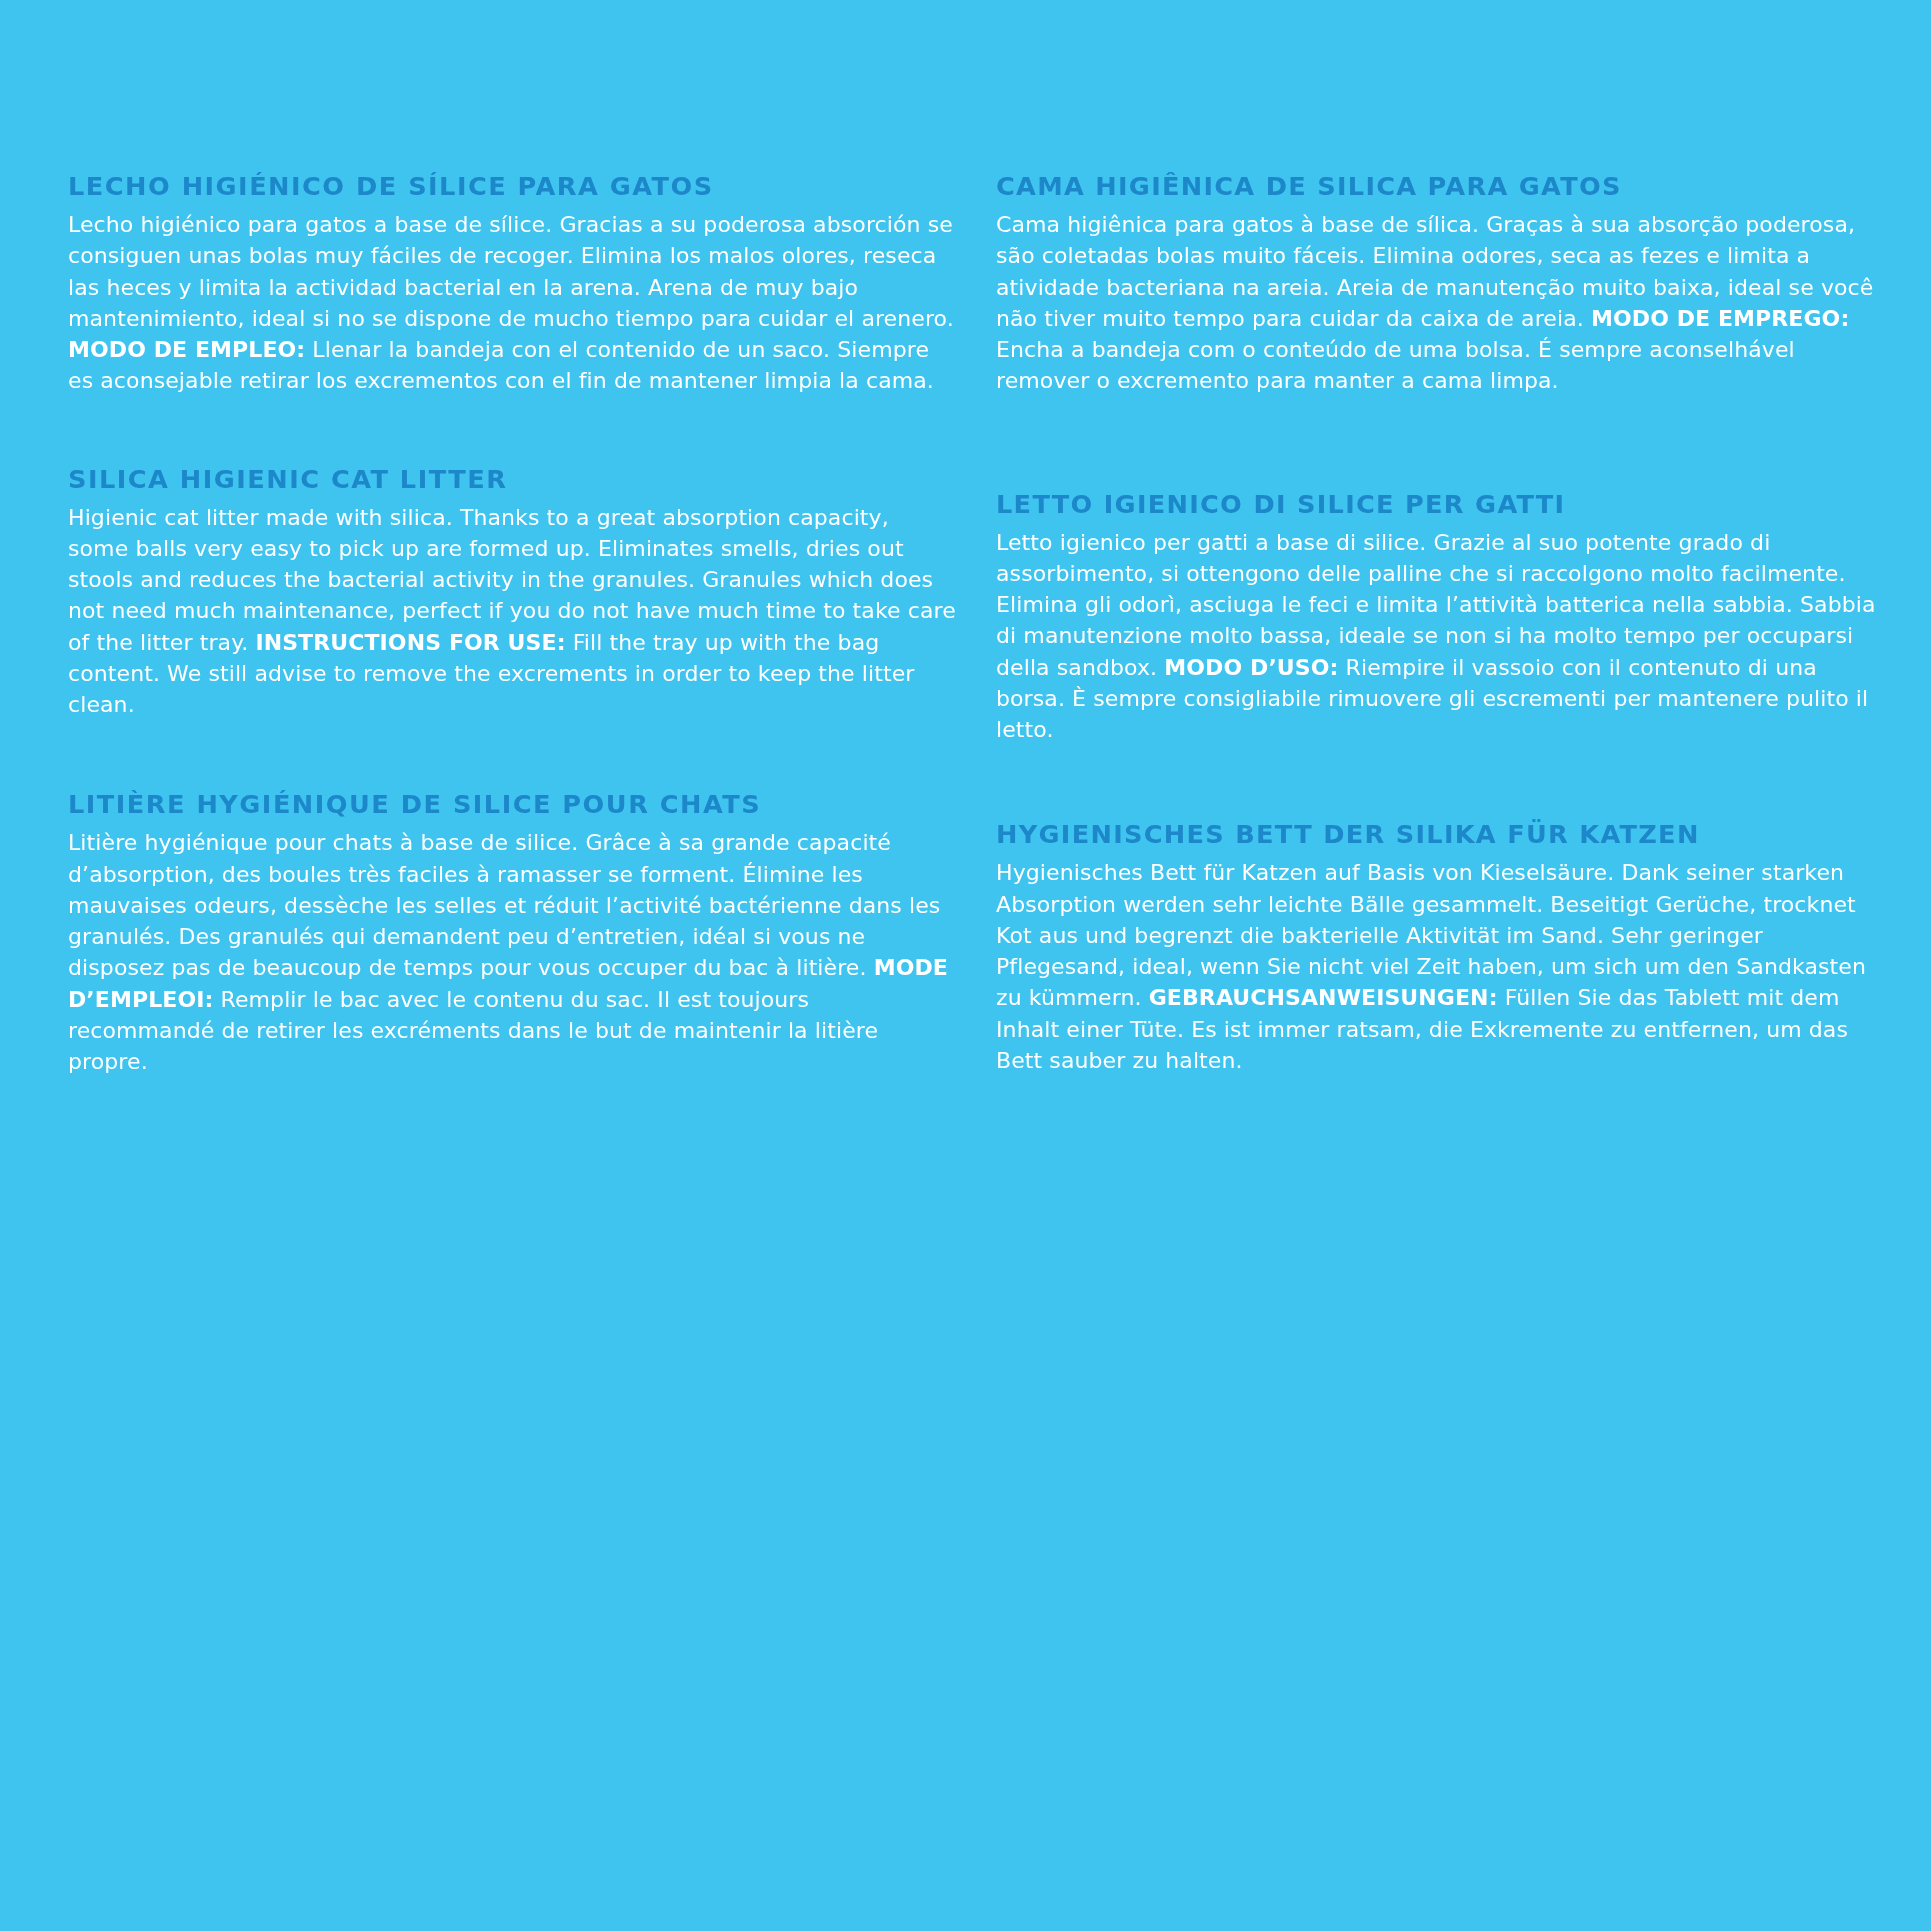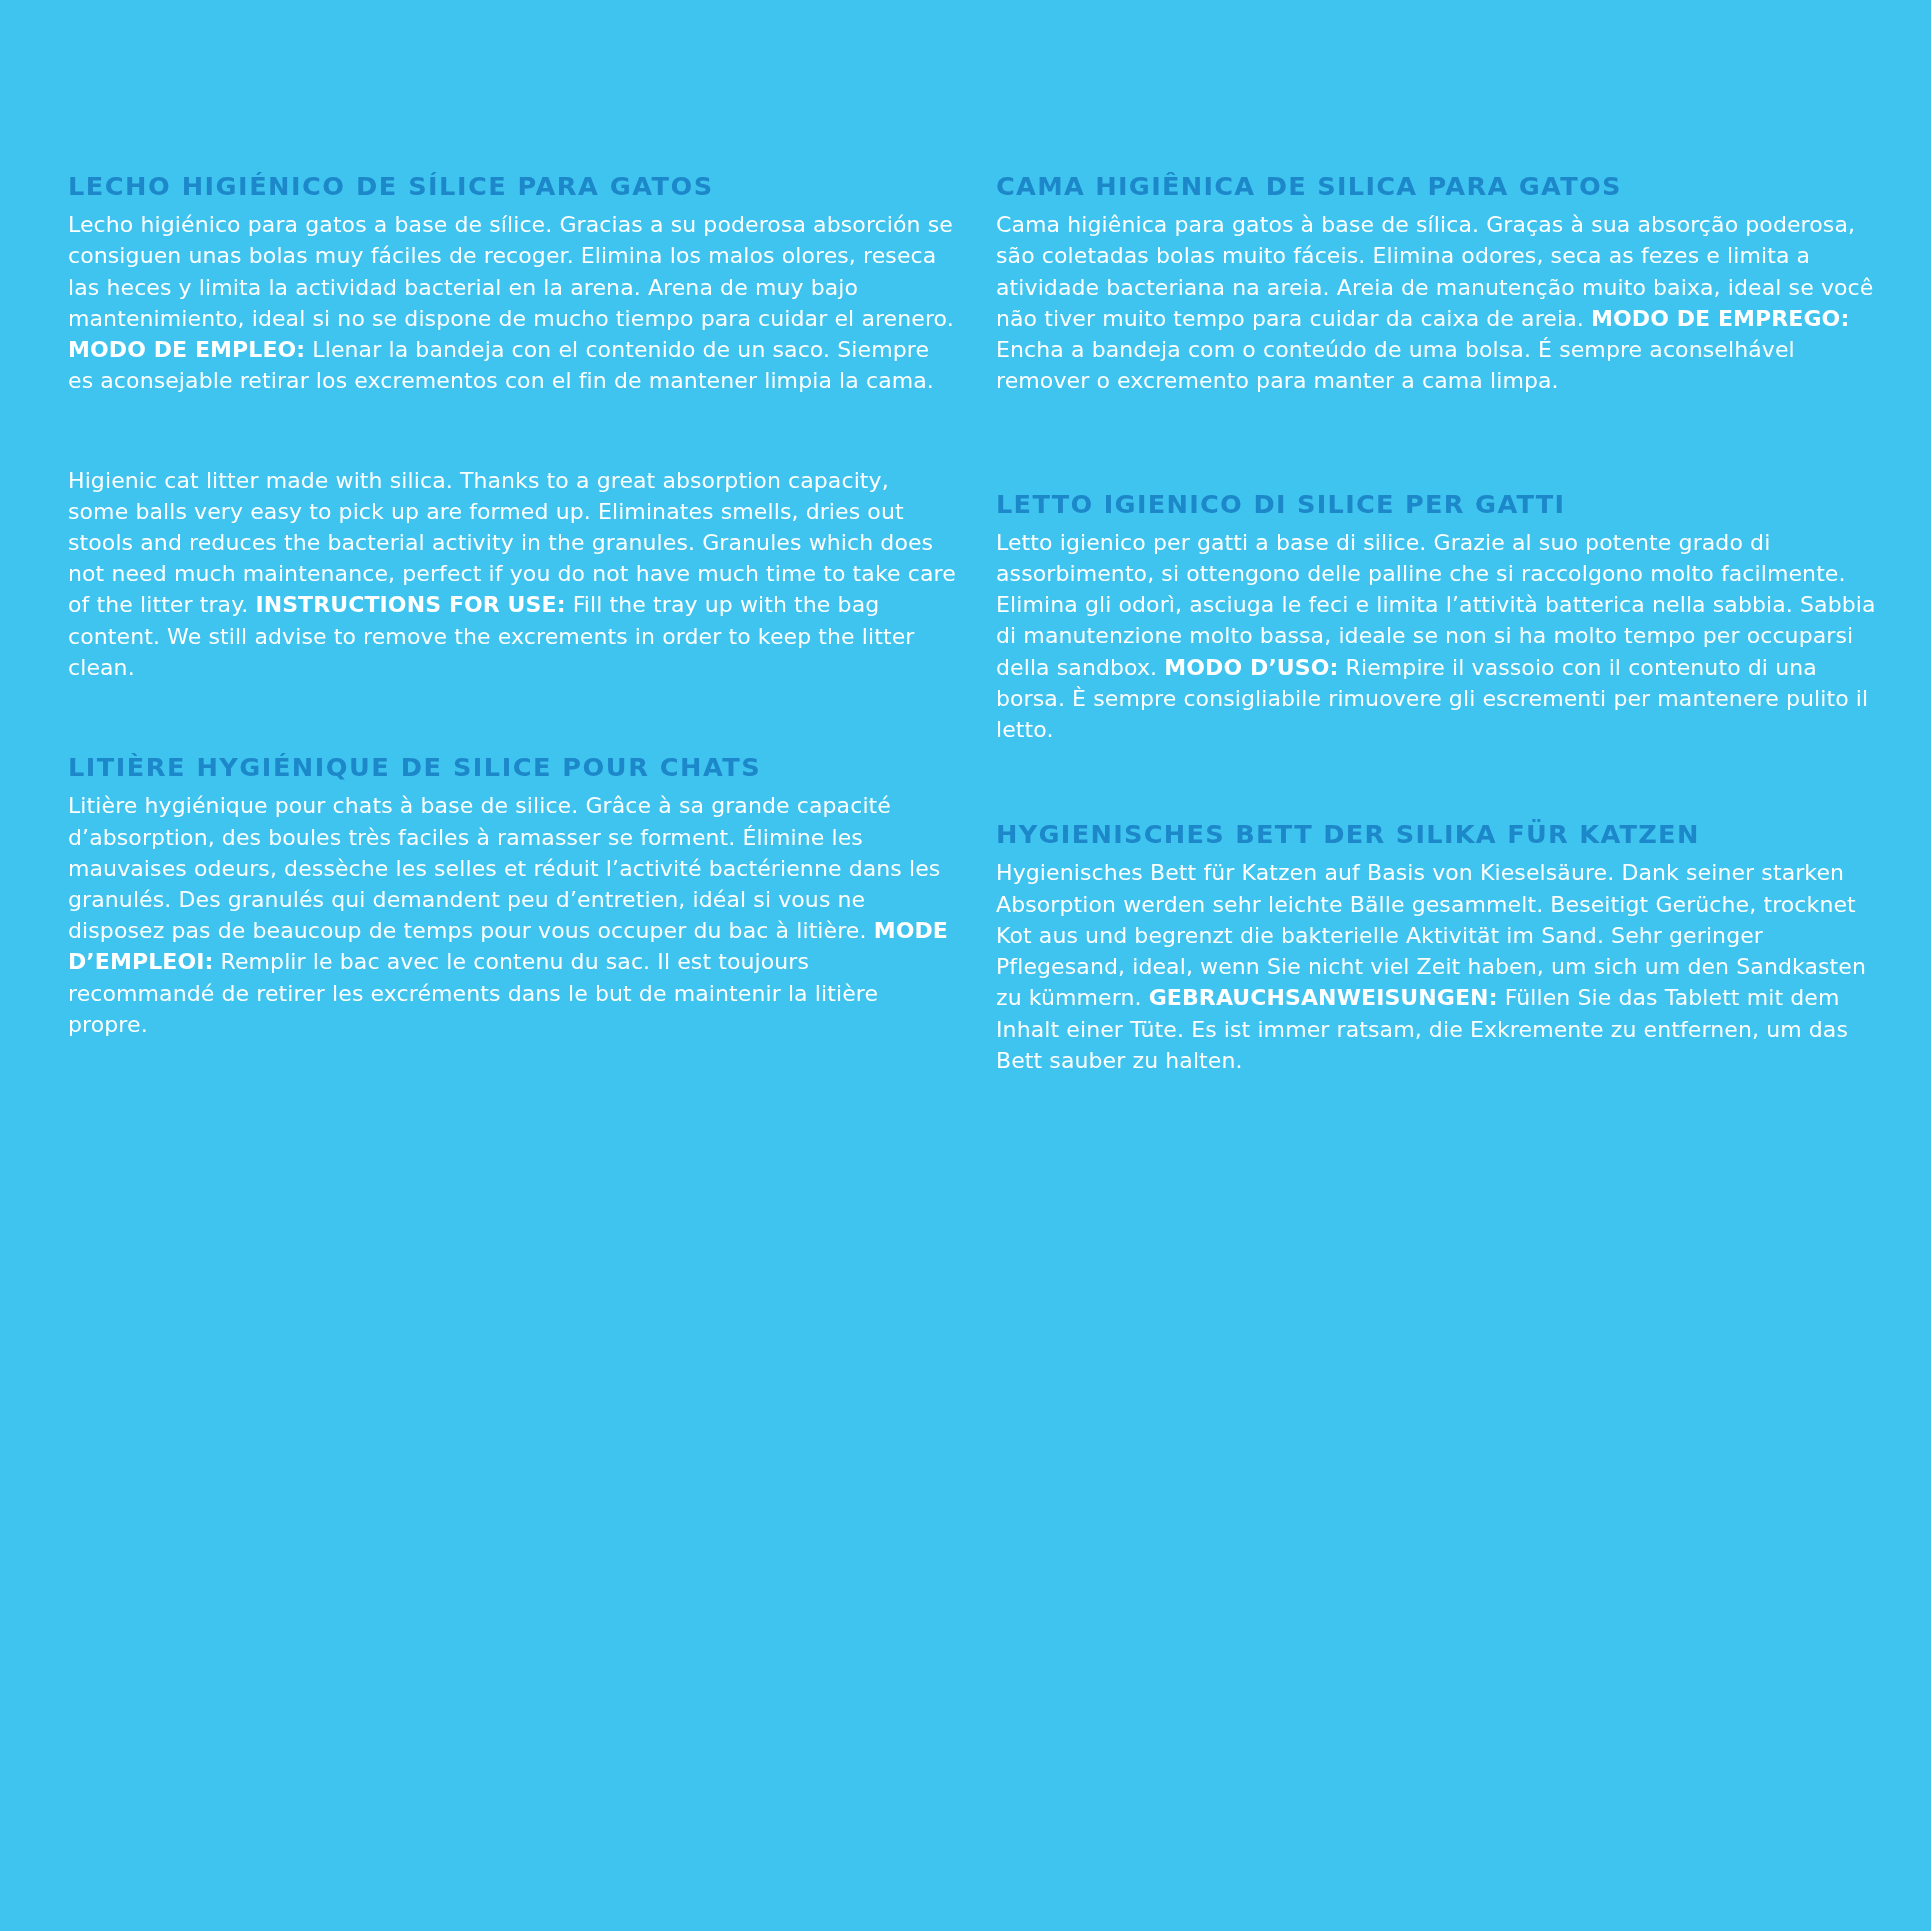--- a/index.html
+++ b/index.html
@@ -72,20 +72,21 @@
   <div class="columns">
 
     <div class="col col-left">
 
       <div class="block">
         <h2 class="block-title">LECHO HIGIÉNICO DE SÍLICE PARA GATOS</h2>
         <p class="block-body"><span>Lecho higiénico para gatos a base de sílice. Gracias a su poderosa absorción se consiguen unas bolas muy fáciles de recoger. Elimina los malos olores, reseca las heces y limita la actividad bacterial en la arena. Arena de muy bajo mantenimiento, ideal si no se dispone de mucho tiempo para cuidar el arenero. </span><span class="lead">MODO DE EMPLEO:</span><span> Llenar la bandeja con el contenido de un saco. Siempre es aconsejable retirar los excrementos con el fin de mantener limpia la cama.</span></p>
       </div>
 
       <div class="block">
+        <h2 class="block-title">SILICA HIGIENIC CAT LITTER</h2>
         <p class="block-body"><span>Higienic cat litter made with silica. Thanks to a great absorption capacity, some balls very easy to pick up are formed up. Eliminates smells, dries out stools and reduces the bacterial activity in the granules. Granules which does not need much maintenance, perfect if you do not have much time to take care of the litter tray. </span><span class="lead">INSTRUCTIONS FOR USE:</span><span> Fill the tray up with the bag content. We still advise to remove the excrements in order to keep the litter clean.</span></p>
       </div>
 
       <div class="block">
         <h2 class="block-title">LITIÈRE HYGIÉNIQUE DE SILICE POUR CHATS</h2>
         <p class="block-body"><span>Litière hygiénique pour chats à base de silice. Grâce à sa grande capacité d’absorption, des boules très faciles à ramasser se forment. Élimine les mauvaises odeurs, dessèche les selles et réduit l’activité bactérienne dans les granulés. Des granulés qui demandent peu d’entretien, idéal si vous ne disposez pas de beaucoup de temps pour vous occuper du bac à litière. </span><span class="lead">MODE D’EMPLEOI:</span><span> Remplir le bac avec le contenu du sac. Il est toujours recommandé de retirer les excréments dans le but de maintenir la litière propre.</span></p>
       </div>
 
     </div>
 

